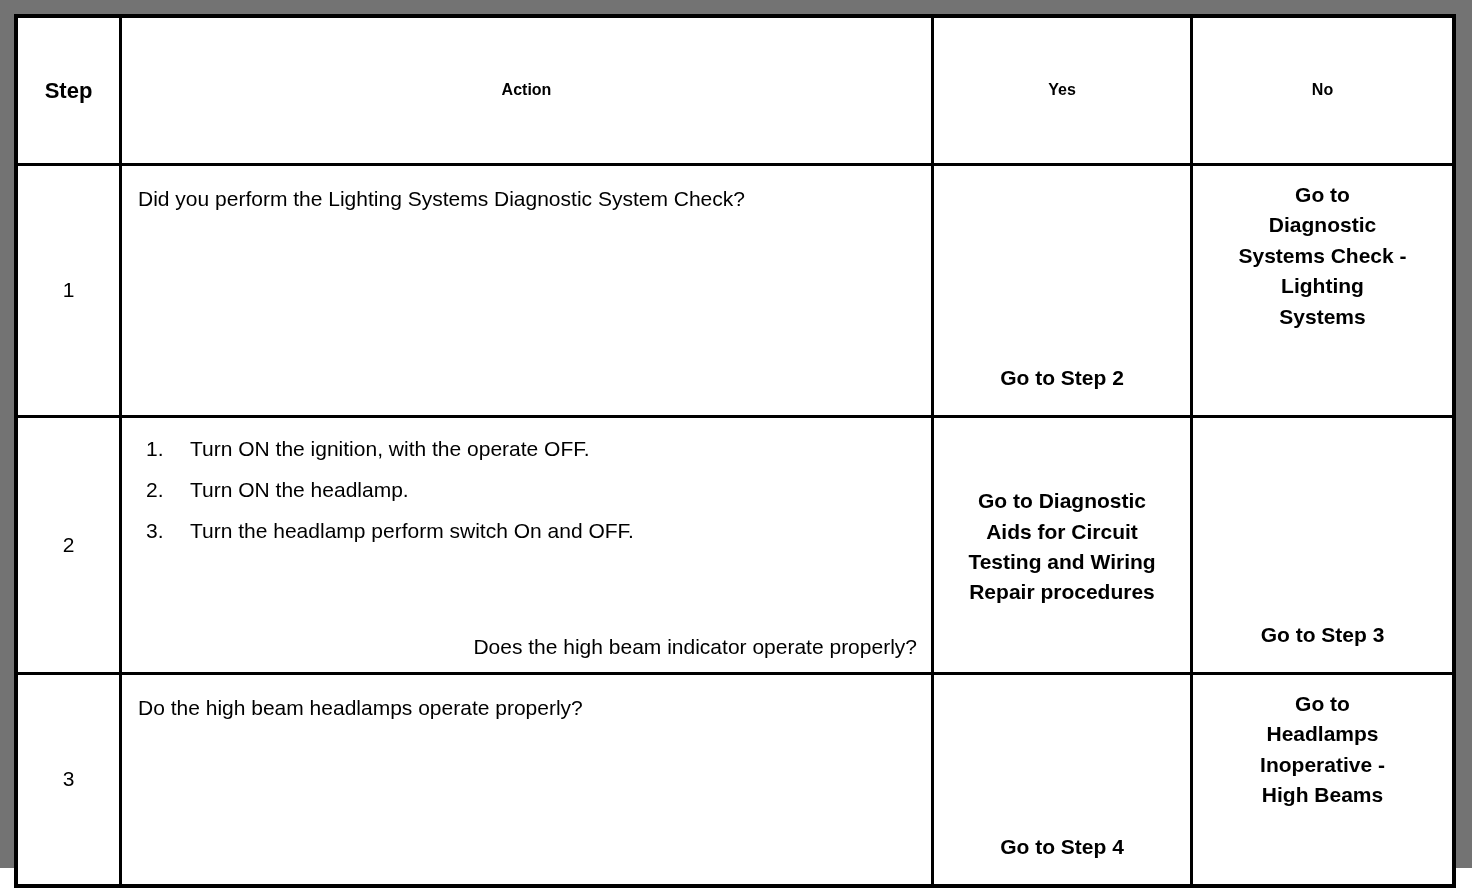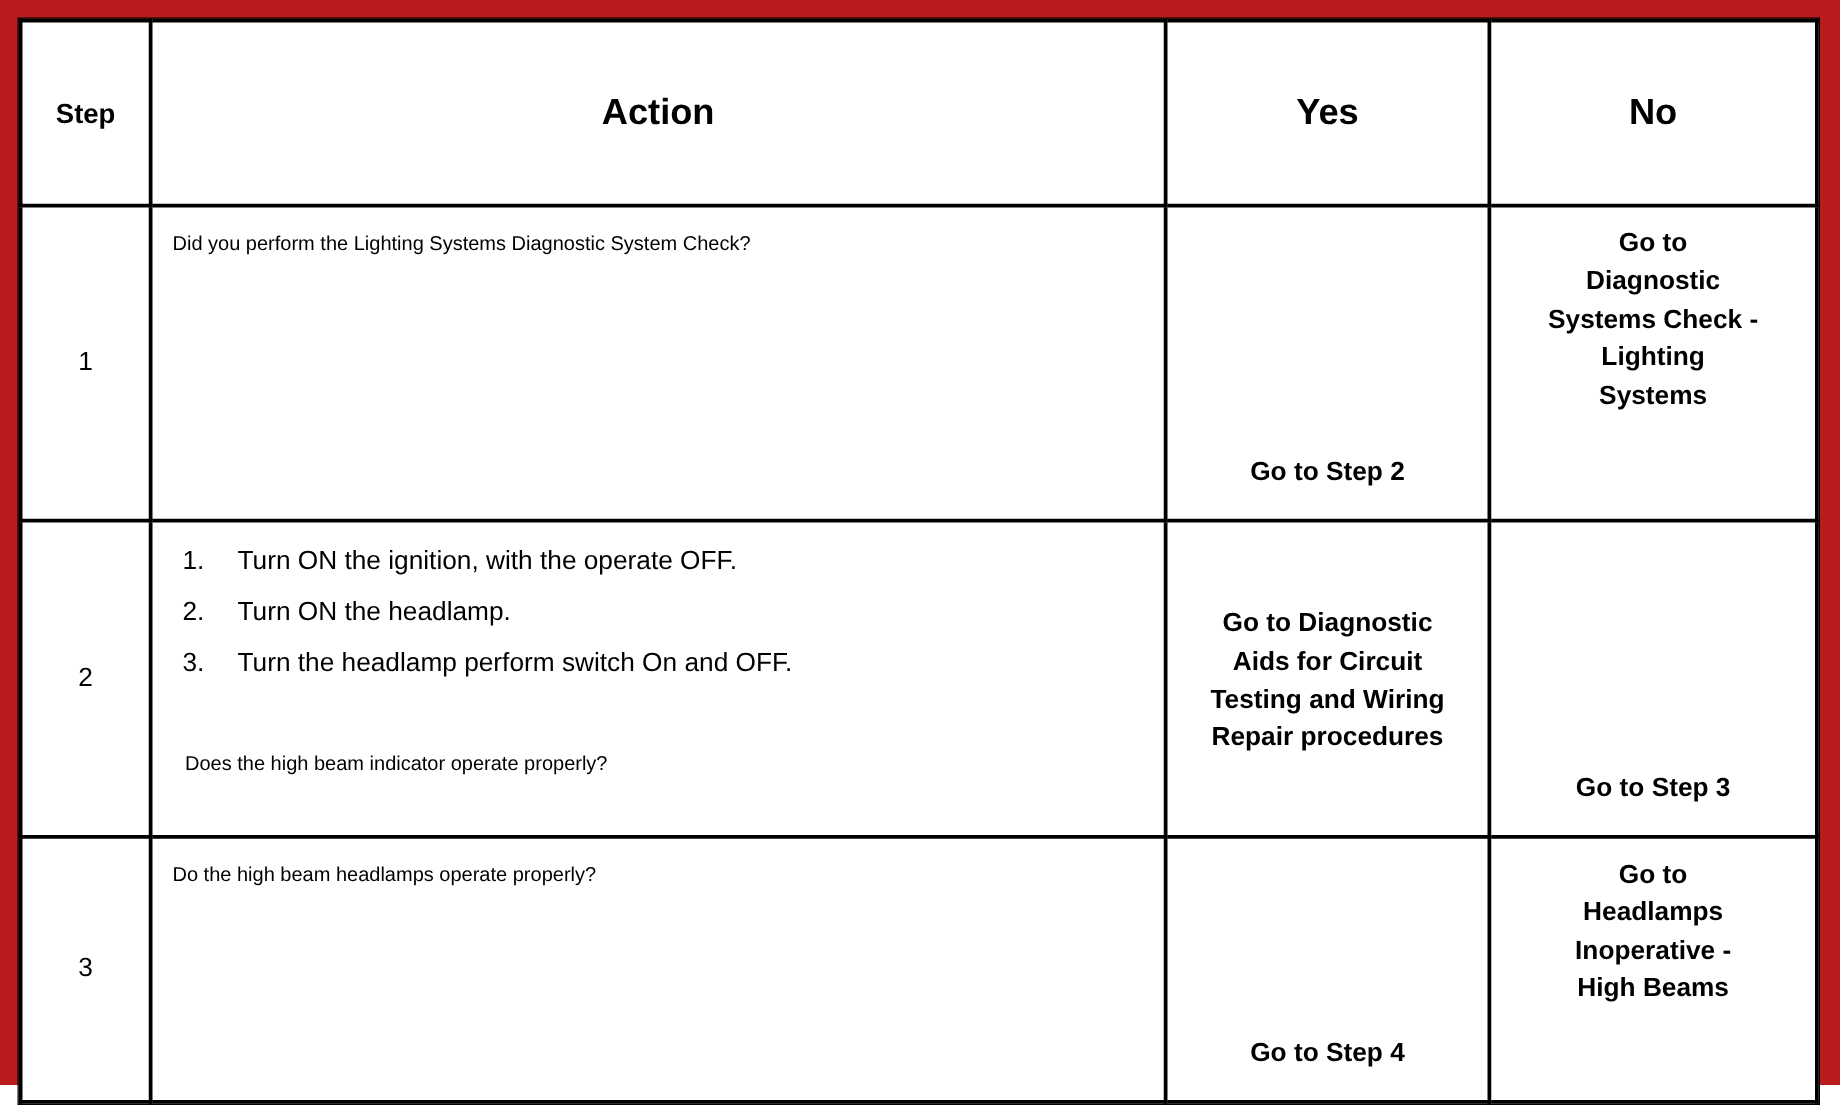--- a/index.html
+++ b/index.html
@@ -13,21 +13,21 @@
     height: 892px;
     font-family: "Liberation Sans", sans-serif;
     color: #000000;
     overflow: hidden;
   }
 
   #page {
     position: relative;
     width: 1472px;
     height: 868px;
-    background: #b91c1c;
+    background: #737373;
   }
 
   table.diag {
     position: absolute;
     left: 15px;
     top: 15px;
     width: 1437px;
     height: 862px;
     border-collapse: collapse;
     table-layout: fixed;
@@ -44,21 +44,21 @@
 
   
   col.c-step   { width: 104px; }
   col.c-action { width: 812px; }
   col.c-yes    { width: 259px; }
   col.c-no     { width: 262px; }
 
   
   thead th {
     font-weight: bold;
-    font-size: 29px;
+    font-size: 16px;
     text-align: center;
     vertical-align: middle;
     padding: 0;
     height: 145px;
     line-height: 1.42;
   }
   th.h-step {
     font-size: 22px;
     word-break: break-all;
     padding: 0 26px;
@@ -123,26 +123,27 @@
     width: 52px;
     flex: 0 0 52px;
     text-align: left;
     padding-left: 8px;
     box-sizing: border-box;
   }
   .li-text { flex: 1 1 auto; }
 
   .action-para {
     margin: 0;
-    font-size: 16px;
+    font-size: 21px;
     line-height: 1.45;
   }
   .action-para.q-indent {
-    margin-top: 56px;
+    margin-top: 88px;
     padding-left: 10px;
+    text-align: right;
   }
   .action-para.p-wrap {
     max-width: 716px;
   }
 </style>
 </head>
 <body>
 
 <div id="page">
 

